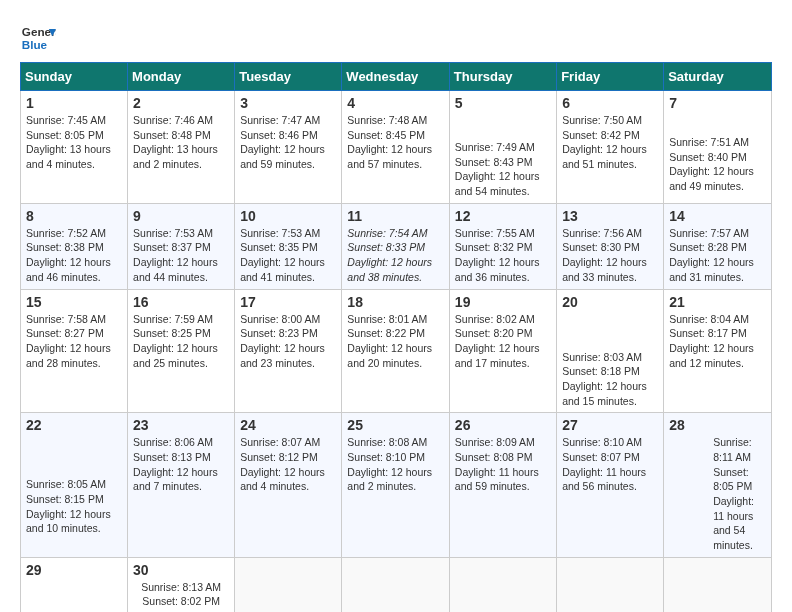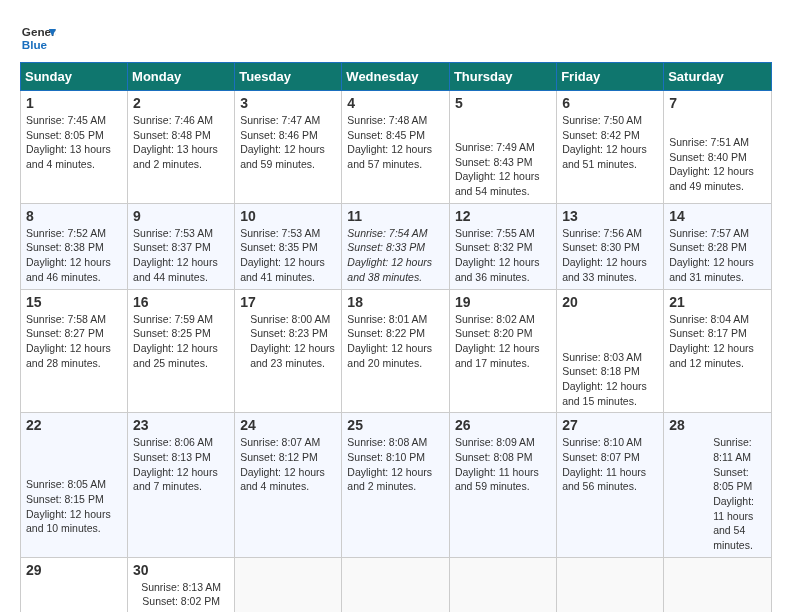--- a/index.html
+++ b/index.html
@@ -222,21 +222,21 @@
         </td>
         <td>
           <span class="day-num">16</span>
           <div class="day-info" style="white-space: pre-line;">Sunrise: 7:59 AM
 Sunset: 8:25 PM
 Daylight: 12 hours
 and 25 minutes.</div>
         </td>
         <td>
           <span class="day-num">17</span>
-          <div class="day-info" style="white-space: pre-line; margin-left: 10px;">Sunrise: 8:00 AM
+          <div class="day-info" style="white-space: pre-line;">Sunrise: 8:00 AM
 Sunset: 8:23 PM
 Daylight: 12 hours
 and 23 minutes.</div>
         </td>
         <td>
           <span class="day-num">18</span>
           <div class="day-info" style="white-space: pre-line;">Sunrise: 8:01 AM
 Sunset: 8:22 PM
 Daylight: 12 hours
 and 20 minutes.</div>

